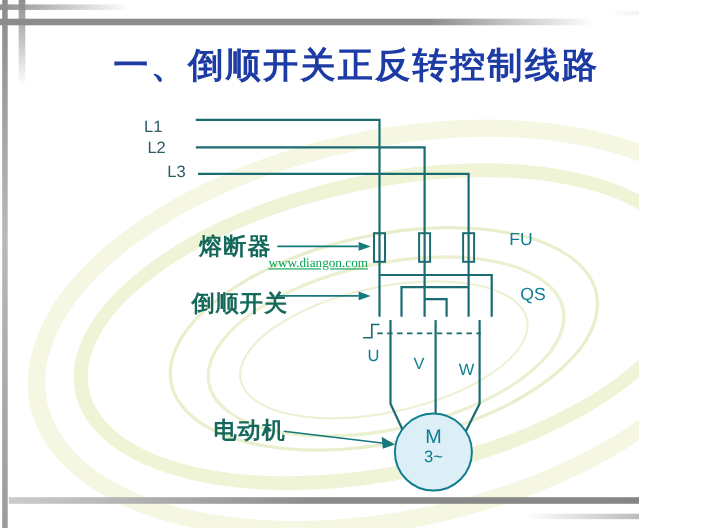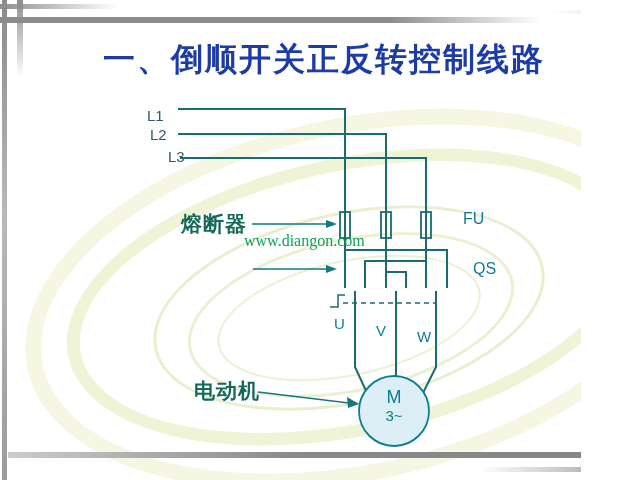--- a/index.html
+++ b/index.html
@@ -25,29 +25,29 @@
   .ftr-h{left:552px;top:10px;width:88px;height:4px;background:linear-gradient(to right,rgba(215,215,215,0),#d9d9d9);}
   .fb-h1{left:8px;top:452px;width:632px;height:6px;background:linear-gradient(to right,#cccccc,#8a8a8a 45%,#858585);}
   .fb-h2{left:478px;top:467px;width:162px;height:5px;background:linear-gradient(to right,rgba(150,150,150,0),#969696);}
   .fbr-v1{left:616px;top:398px;width:5px;height:82px;background:linear-gradient(to bottom,rgba(140,140,140,0),#878787 55%,#878787);}
   .fbr-v2{left:630px;top:392px;width:5px;height:88px;background:linear-gradient(to bottom,rgba(140,140,140,0),#878787 55%,#878787);}
   
   #circuit{position:absolute;left:0;top:0;z-index:3;}
   
   .lbl{position:absolute;z-index:4;white-space:nowrap;}
   .title{left:103px;top:38px;font-size:32px;font-weight:bold;color:#1c3ba5;letter-spacing:2px;}
-  .phase{font-size:15px;color:#2d5b68;margin-left:16px;}
+  .phase{font-size:15px;color:#2d5b68;}
   .l1{left:131px;top:107px;} .l2{left:134px;top:126px;} .l3{left:152px;top:148px;}
   .cnlabel{font-size:21px;font-weight:bold;color:#15695b;letter-spacing:1px;text-align:center;}
   .fuse-cn{left:181px;top:210px;} .switch-cn{left:174px;top:262px;} .motor-cn{left:194px;top:377px;}
   .code{font-size:16px;color:#0e7d91;}
   .fu{left:452px;top:210px;margin-left:11px;} .qs{left:473px;top:260px;}
   .term{font-size:15px;color:#0e7d91;}
   .tu{left:334px;top:315px;} .tv{left:376px;top:322px;} .tw{left:417px;top:328px;}
-  .watermark{left:244px;top:232px;font-family:"Liberation Serif","DejaVu Serif",serif;font-size:16px;color:#0ba355;}
+  .watermark{left:244px;top:232px;font-family:"Liberation Serif","DejaVu Serif",serif;font-size:12px;color:#0ba355;text-decoration:underline;}
   .motor-text{left:359px;top:388px;width:70px;text-align:center;color:#0e7d91;line-height:1.1;}
   .motor-text .m{font-size:18px;display:block;}
   .motor-text .ph{font-size:15px;display:block;}
 </style>
 </head>
 <body>
 
 <div id="slide">
 
   <div class="swoosh sw1"></div>
@@ -110,20 +110,21 @@
 
   <div class="lbl phase l1">L1</div>
   <div class="lbl phase l2">L2</div>
   <div class="lbl phase l3">L3</div>
 
   <div class="lbl cnlabel fuse-cn">熔断器</div>
   <div class="lbl code fu">FU</div>
 
   <div class="lbl watermark">www.diangon.com</div>
 
+  <div class="lbl cnlabel switch-cn">倒顺开关</div>
   <div class="lbl code qs">QS</div>
 
   <div class="lbl term tu">U</div>
   <div class="lbl term tv">V</div>
   <div class="lbl term tw">W</div>
 
   <div class="lbl cnlabel motor-cn">电动机</div>
   <div class="lbl motor-text">
     <span class="m">M</span>
     <span class="ph">3~</span>

